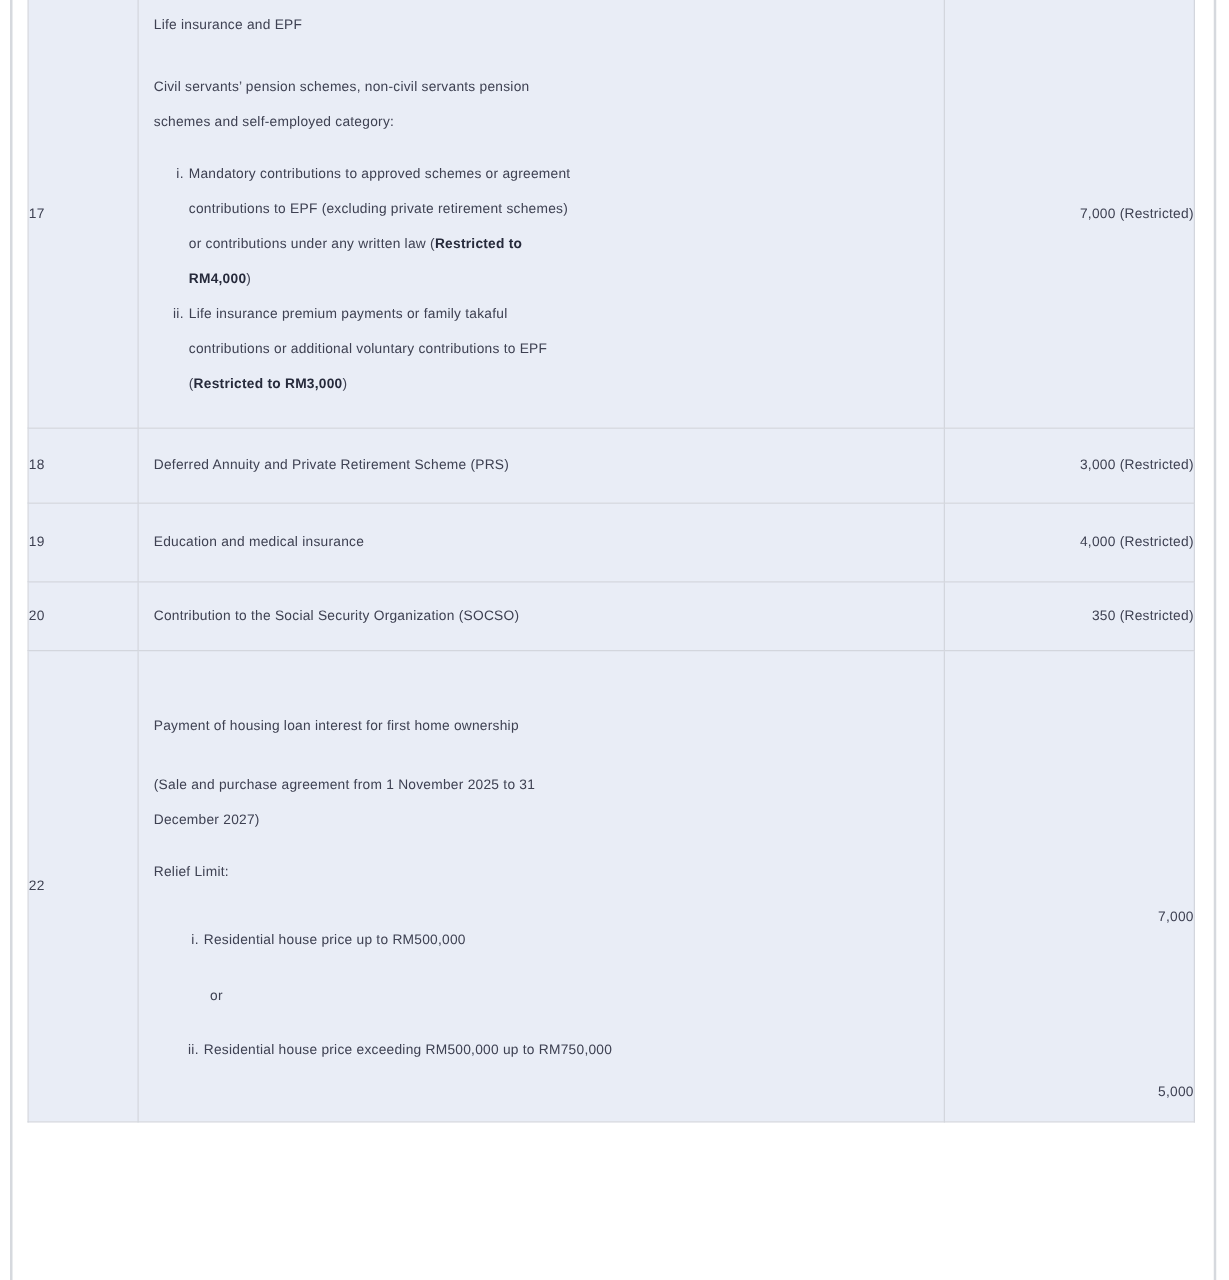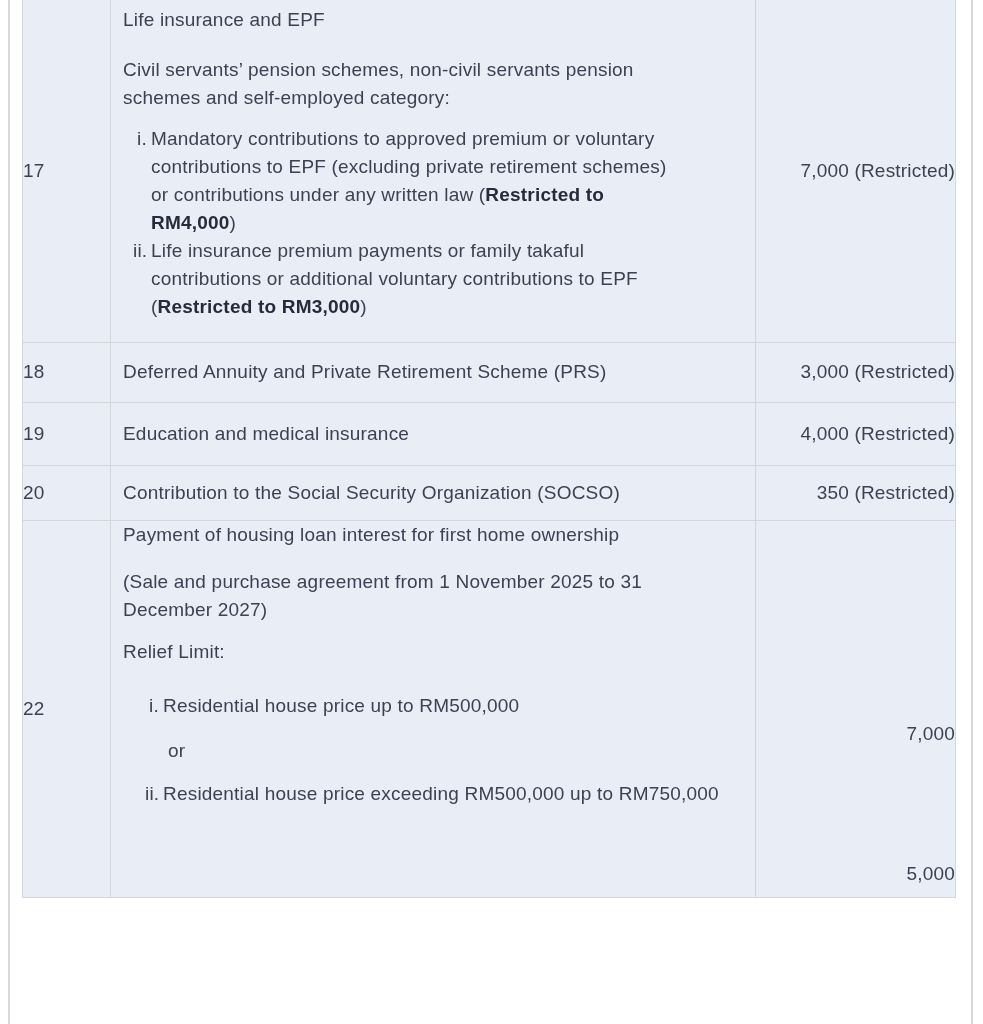--- a/index.html
+++ b/index.html
@@ -22,21 +22,21 @@
   .page-rule.left{left:8px;}
   .page-rule.right{left:971px;}
 
   table.relief-table{
     position:absolute;left:22px;top:0;
     width:933px;border-collapse:collapse;table-layout:fixed;
   }
   .relief-table td{
     border:1.5px solid var(--border);
     background:var(--cellbg);
-    font-size:19px;line-height:28px;
+    font-size:11px;line-height:28px;
     vertical-align:middle;
     padding:0;
   }
   tr.row-17 td{border-top:none;}
   td.no{text-align:left;}
   td.desc{padding:0 18px 0 12px;text-align:left;}
   td.amount{text-align:right;}
 
   tr.row-17{height:342px;}
   tr.row-18{height:60px;}
@@ -51,21 +51,21 @@
   .r17-p2{margin:0 0 13px 0;}
 
   .li{display:flex;margin:0;}
   .li .marker{flex:0 0 auto;width:14px;text-align:right;margin-right:4px;}
   tr.row-17 .li{margin-left:10px;}
   tr.row-22 .li{margin-left:22px;}
 
   b, .bold{font-weight:700;color:var(--boldtext);}
 
   
-  tr.row-22 td.desc{vertical-align:top;margin-left:14px;}
+  tr.row-22 td.desc{vertical-align:top;padding-top:46px;margin-left:14px;}
   .r22-p1{margin:0 0 19px 0;}
   .r22-p2{margin:0 0 14px 0;}
   .r22-p3{margin:0 0 26px 0;}
   .r22-li1{margin-bottom:17px;}
   .r22-or{margin:0 0 15px 45px;}
 
   
   tr.row-22 td.amount{vertical-align:top;margin-top:32px;}
   .r22-amt1{margin-top:199px;}
   .r22-amt2{margin-top:112px;}
@@ -88,21 +88,21 @@
       <td class="no">17</td>
       <td class="desc">
         <div class="r17-p1">Life insurance and EPF</div>
         <div class="r17-p2">
           <span>Civil servants’ pension schemes, non-civil servants pension</span><br>
           <span>schemes and self-employed category:</span>
         </div>
         <div class="li">
           <span class="marker">i.</span>
           <span class="litext">
-            <span>Mandatory contributions to approved premium or voluntary</span><br>
+            <span>Mandatory contributions to approved schemes or agreement</span><br>
             <span>contributions to EPF (excluding private retirement schemes)</span><br>
             <span>or contributions under any written law (</span><b>Restricted to</b><br>
             <b>RM4,000</b><span>)</span>
           </span>
         </div>
         <div class="li">
           <span class="marker">ii.</span>
           <span class="litext">
             <span>Life insurance premium payments or family takaful</span><br>
             <span>contributions or additional voluntary contributions to EPF</span><br>

